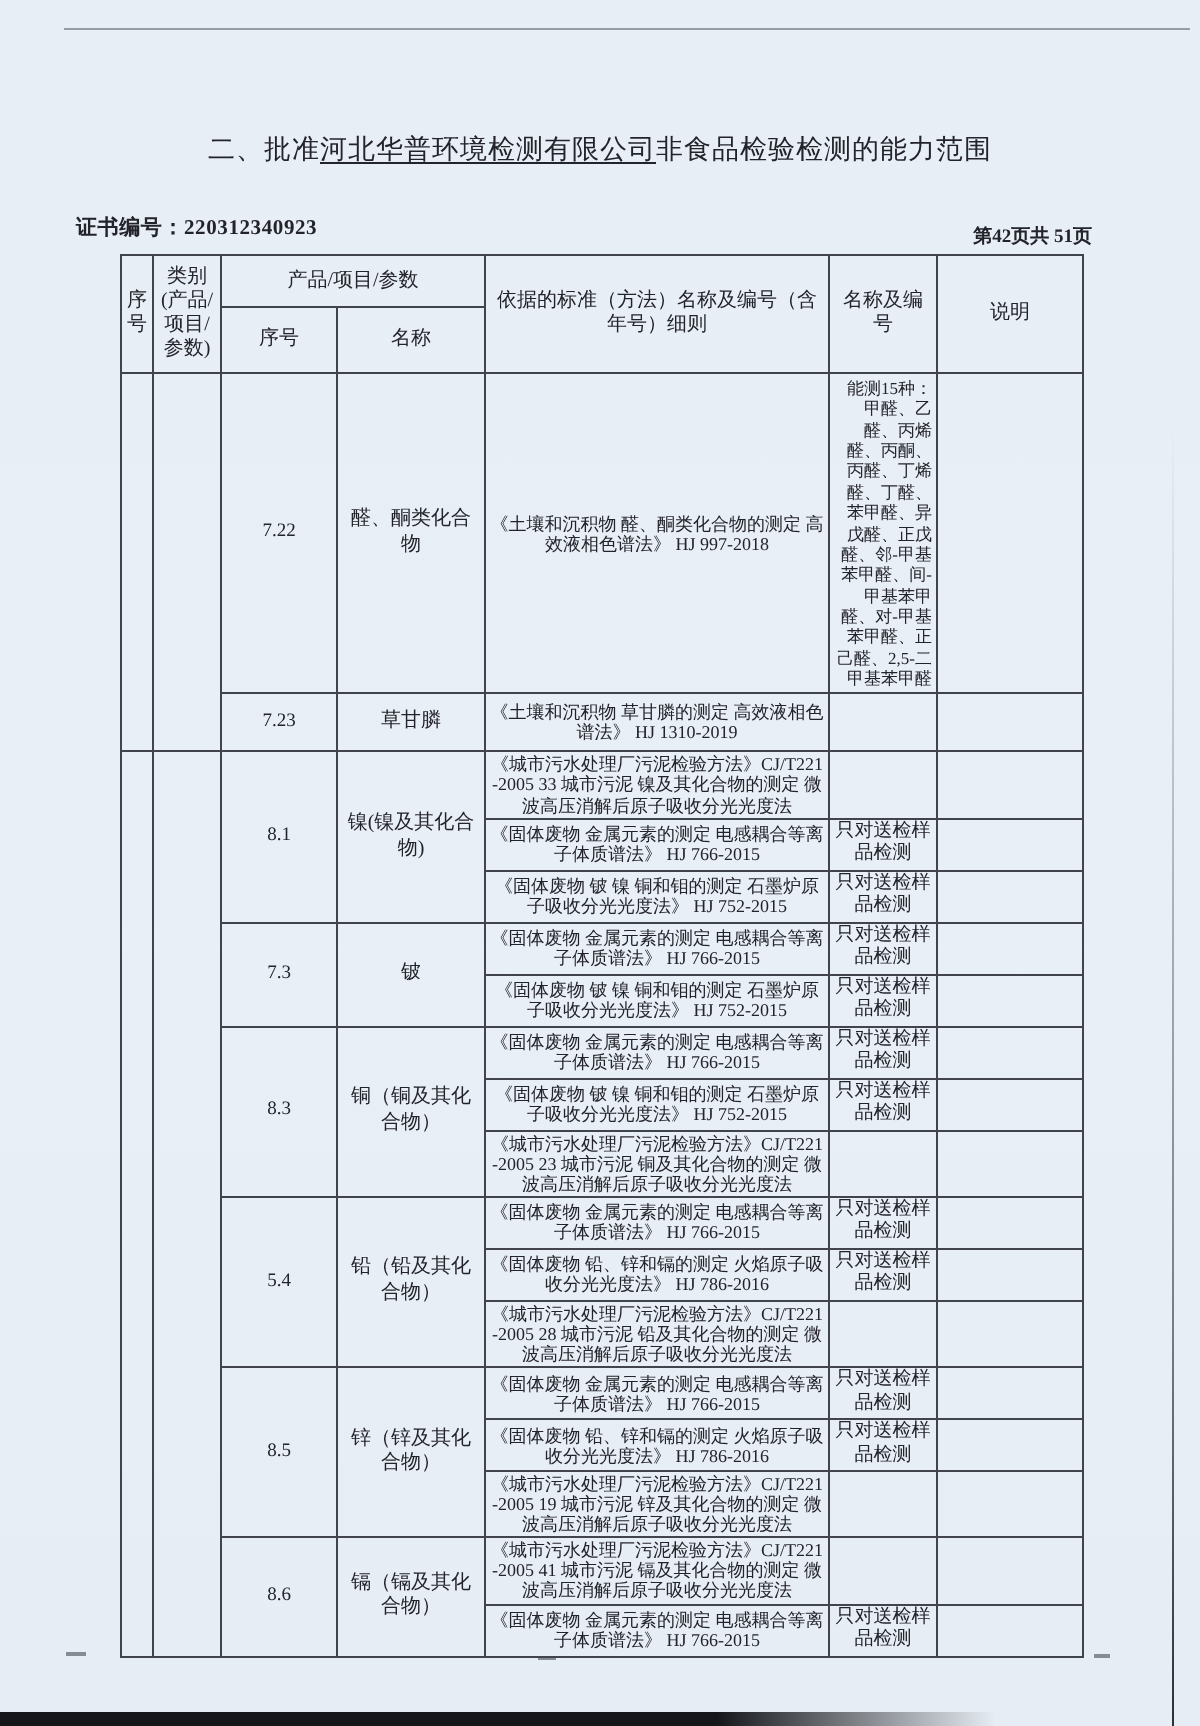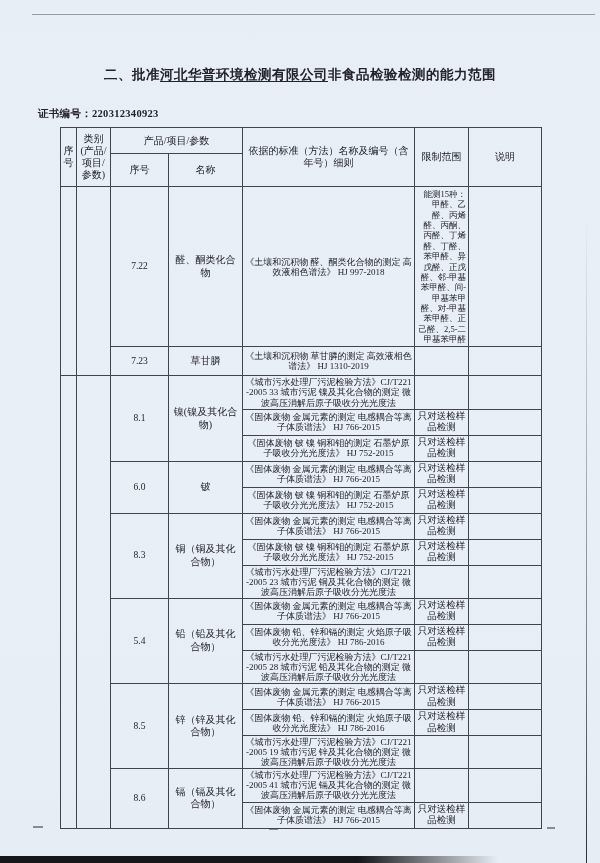--- a/index.html
+++ b/index.html
@@ -20,21 +20,21 @@
   .scan-bottom-band{position:absolute;left:0;top:856px;width:498px;height:7px;
     background:linear-gradient(to right,#15171b 0%,#15171b 72%,rgba(21,23,27,0) 100%);}
   .speck{position:absolute;height:2px;background:#5d636b;opacity:.7;}
   .speck.s1{left:33px;top:826px;width:10px;}
   .speck.s2{left:269px;top:828px;width:9px;}
   .speck.s3{left:547px;top:827px;width:8px;}
 
   
   .title{
     position:absolute;left:0;top:66px;width:600px;text-align:center;
-    font-size:13.5px;font-weight:700;letter-spacing:.5px;white-space:nowrap;
+    font-size:13.5px;font-weight:400;letter-spacing:.5px;white-space:nowrap;
   }
   .title .underlined{text-decoration:underline;text-underline-offset:2px;}
   .meta-line{position:absolute;left:38px;font-size:10.5px;font-weight:700;letter-spacing:.3px;margin-top:14px;}
   .cert-line{top:93px;}
   .addr-line{top:111px;}
   .page-marker{position:absolute;left:0;top:112px;width:546px;text-align:right;font-size:9.5px;font-weight:700;}
 
   
   table.cap{
     position:absolute;left:60px;top:127px;width:481px;
@@ -64,38 +64,39 @@
   <div class="scan-bottom-band"></div>
   <div class="speck s1"></div>
   <div class="speck s2"></div>
   <div class="speck s3"></div>
 
   <div class="title"><span>二、批准</span><span class="underlined">河北华普环境检测有限公司</span><span>非食品检验检测的能力范围</span></div>
 
   <div class="meta-line cert-line"><span>证书编号：</span><span>220312340923</span></div>
 
 
+  <div class="page-marker">第42页共 51页</div>
 
   <table class="cap">
     <colgroup>
       <col style="width:16px">
         <col style="width:34px">
         <col style="width:58px">
       <col style="width:74px">
         <col style="width:172px">
         <col style="width:54px">
         <col style="width:73px">
     </colgroup>
     <thead>
       <tr style="height:26px">
         <th rowspan="2">序号</th>
         <th rowspan="2">类别(产品/项目/参数)</th>
         <th colspan="2">产品/项目/参数</th>
         <th rowspan="2">依据的标准（方法）名称及编号（含年号）细则</th>
-        <th rowspan="2">限制范围</th>
+        <th rowspan="2">名称及编号</th>
         <th rowspan="2">说明</th>
       </tr>
       <tr style="height:33px">
         <th>序号</th>
         <th>名称</th>
       </tr>
     </thead>
     <tbody>
         <tr style="height: 145px;">
           <td rowspan="2"></td>
@@ -126,21 +127,21 @@
           <td class="c-std">《固体废物 金属元素的测定 电感耦合等离子体质谱法》  HJ 766-2015</td>
           <td class="c-restr">只对送检样品检测</td>
           <td></td>
         </tr>
         <tr style="height: 26px;">
           <td class="c-std">《固体废物 铍 镍 铜和钼的测定 石墨炉原子吸收分光光度法》  HJ 752-2015</td>
           <td class="c-restr">只对送检样品检测</td>
           <td></td>
         </tr>
         <tr style="height: 26px;">
-          <td rowspan="2" class="c-no">6.0</td>
+          <td rowspan="2" class="c-no">7.3</td>
           <td rowspan="2" class="c-name">铍</td>
           <td class="c-std">《固体废物 金属元素的测定 电感耦合等离子体质谱法》  HJ 766-2015</td>
           <td class="c-restr">只对送检样品检测</td>
           <td></td>
         </tr>
         <tr style="height: 26px;">
           <td class="c-std">《固体废物 铍 镍 铜和钼的测定 石墨炉原子吸收分光光度法》  HJ 752-2015</td>
           <td class="c-restr">只对送检样品检测</td>
           <td></td>
         </tr>

